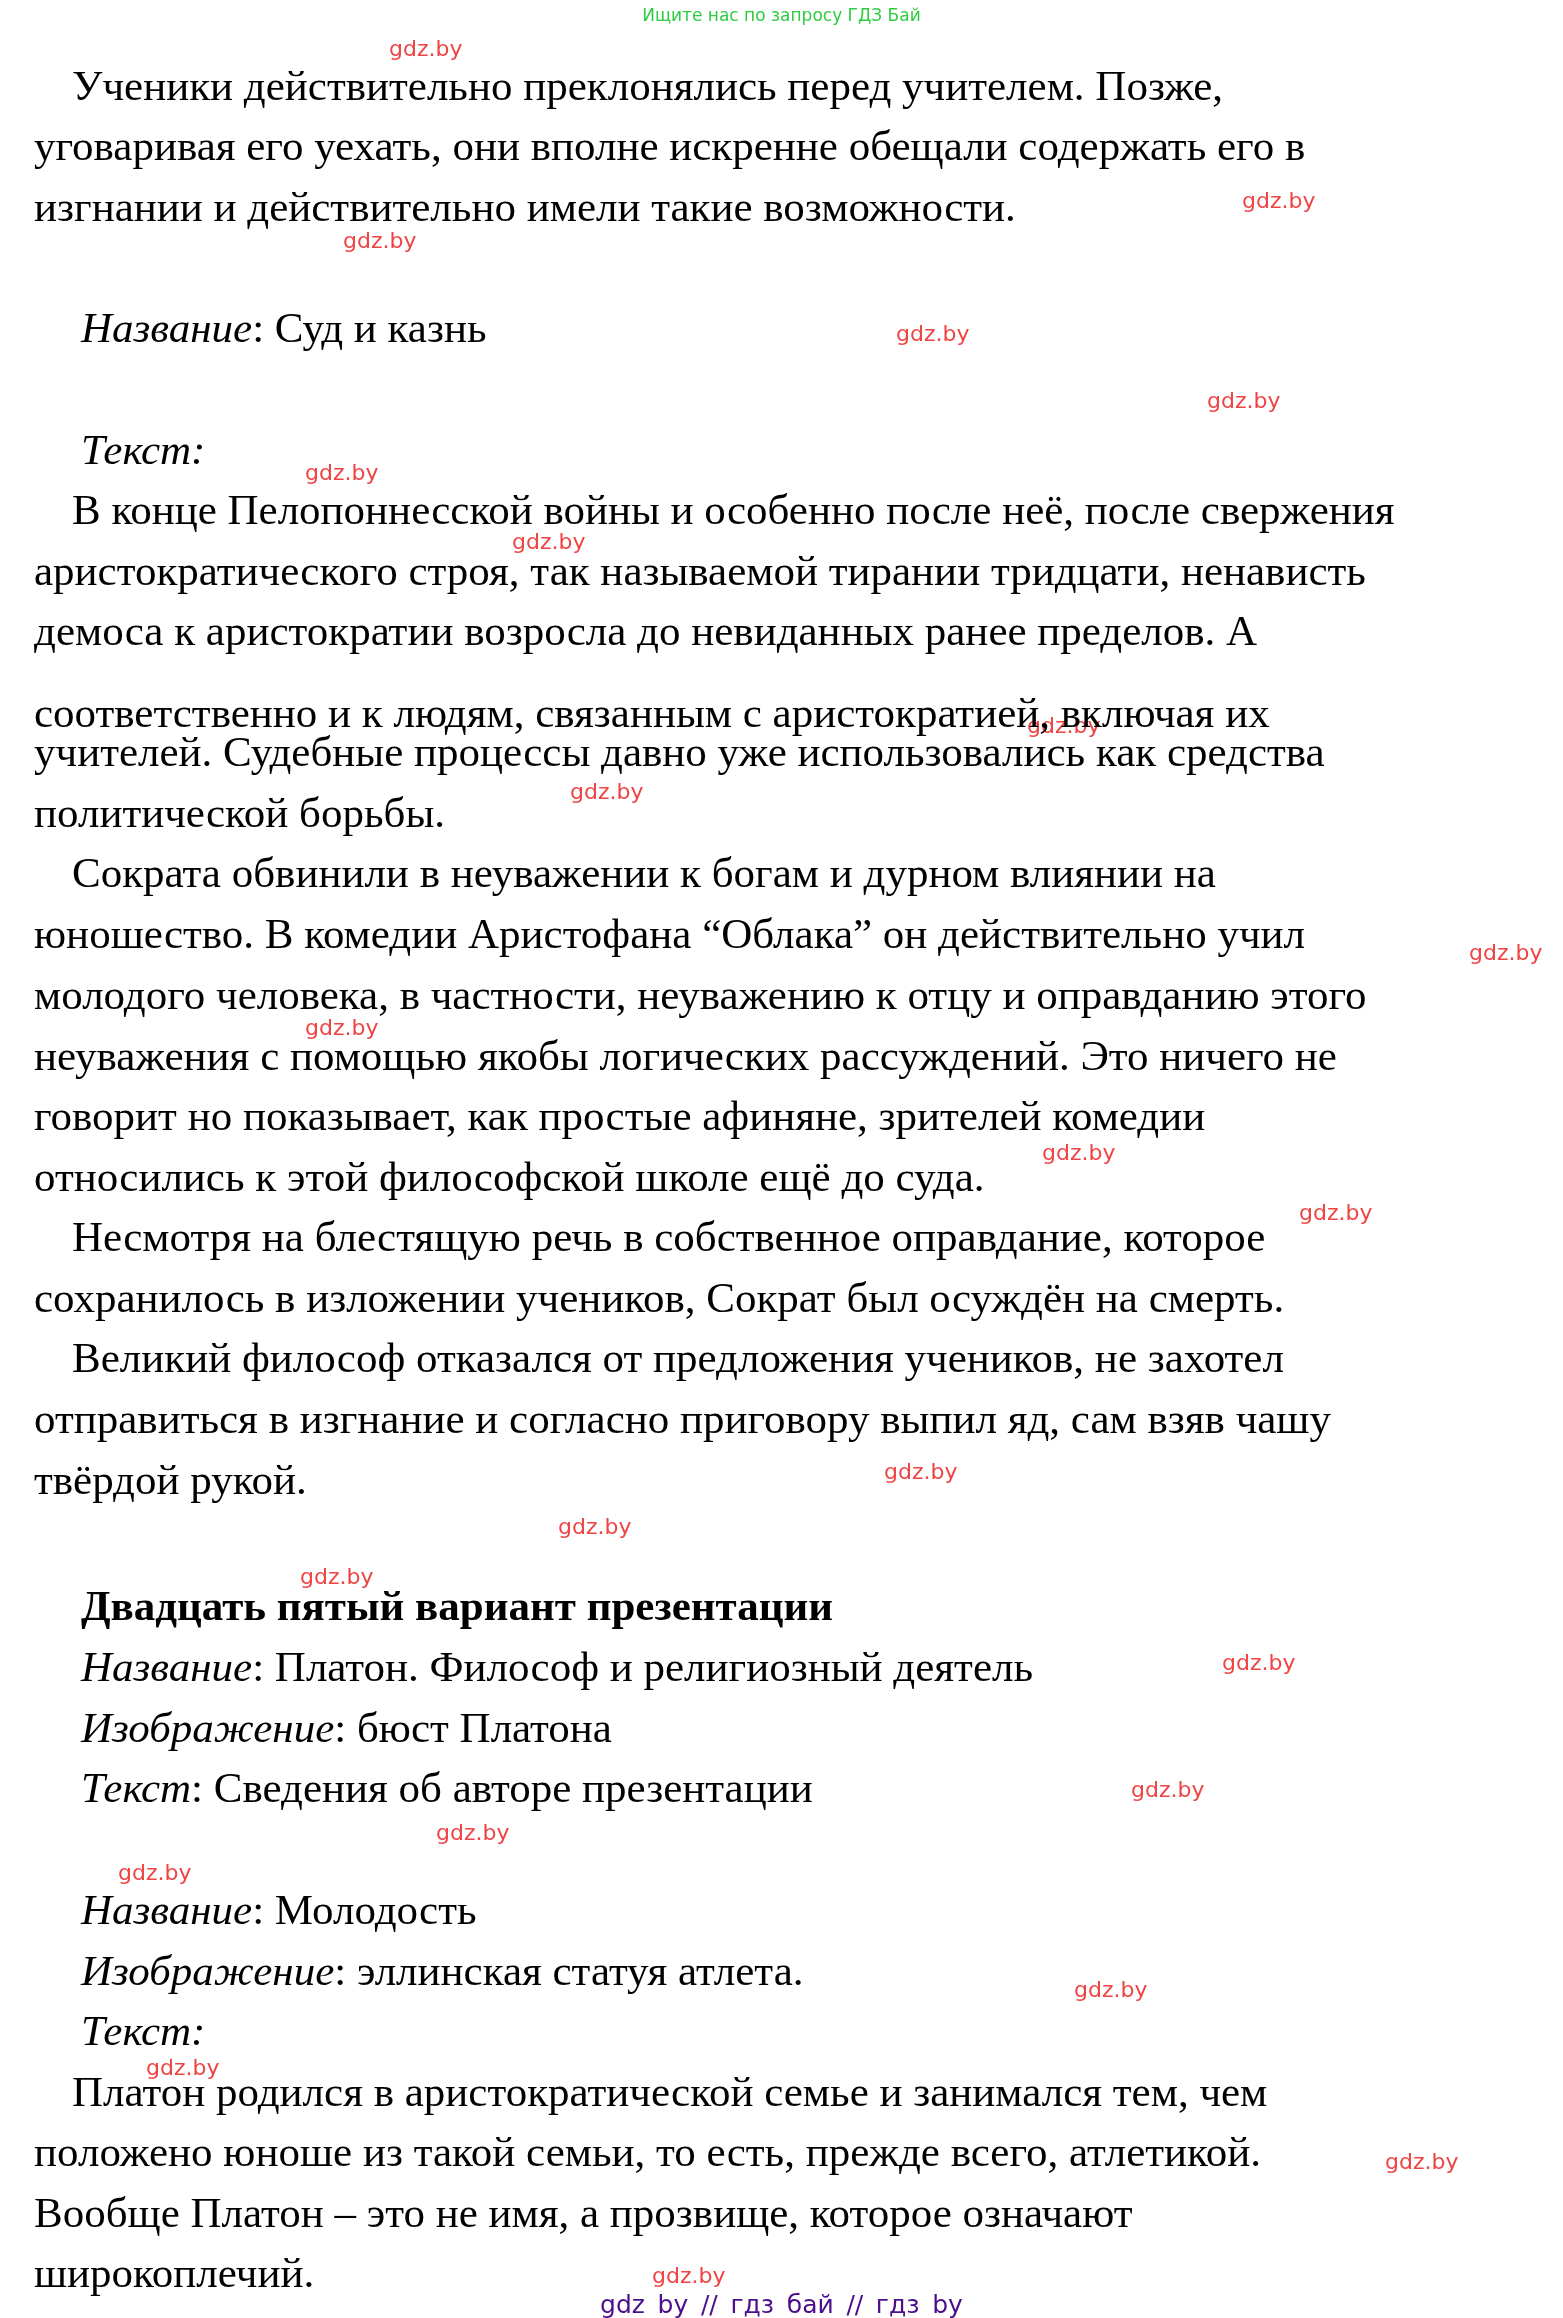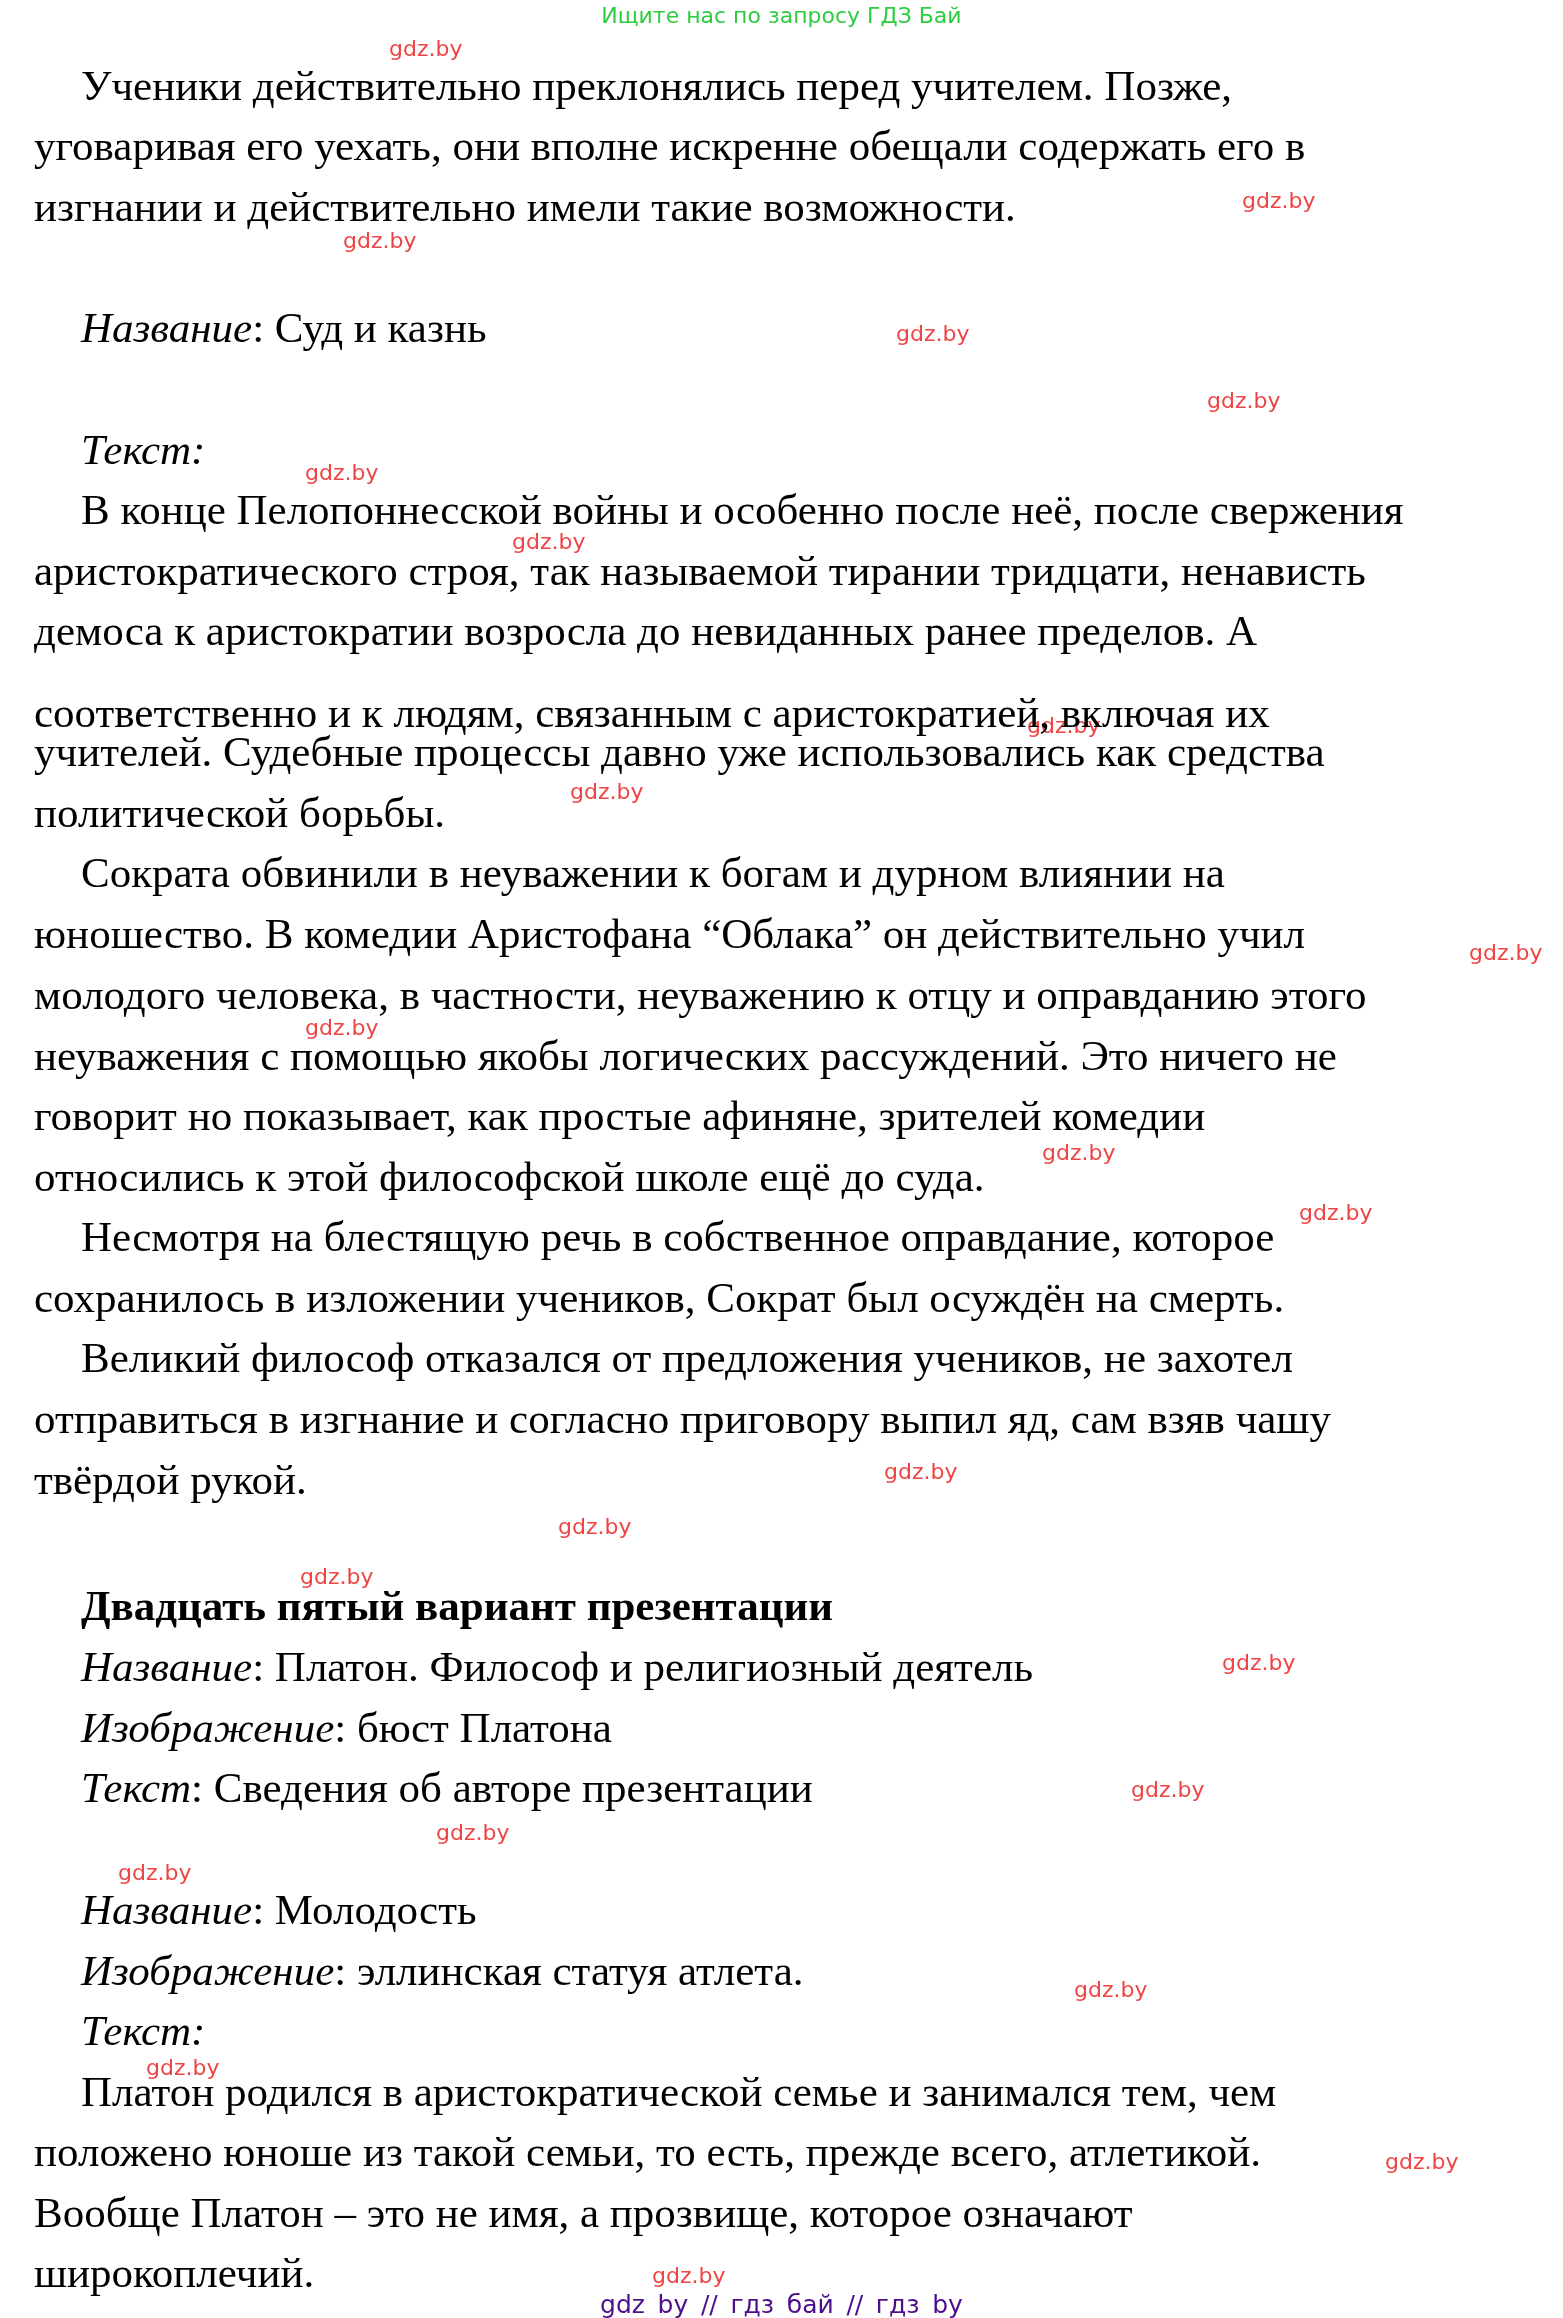--- a/index.html
+++ b/index.html
@@ -1,28 +1,28 @@
 <!DOCTYPE html>
 <html style="font-size:12.5px"><head>
   <meta charset="utf-8">
   <style>
     html, body { margin: 0; padding: 0; background: #ffffff; }
     body { width: 1563px; height: 2319px; position: relative; overflow: hidden; }
     .page { position: absolute; left: 0; top: 0; width: 1563px; height: 2319px; background: #fff; }
     .topbar {
       position: absolute; left: 0; top: 0; width: 1563px; height: 31px;
-      text-align: center; font-family: "DejaVu Sans", sans-serif; font-size: 22px;
+      text-align: center; font-family: "DejaVu Sans", sans-serif; font-size: 17px;
       color: #2ecc40; line-height: 31px;
     }
     .line {
       position: absolute; left: 34px; white-space: nowrap;
       font-family: "Liberation Serif", serif; font-size: 43px; color: #000;
       line-height: 50px;
     }
-    .line.indent { left: 81px; text-align: right; }
+    .line.indent { left: 72px; text-align: right; }
     .line.meta { left: 81px; }
     .label { font-style: italic; }
     .heading { font-weight: bold; }
     .wm {
       position: absolute; font-family: "DejaVu Sans", sans-serif; font-size: 22px;
       color: #ef4444; white-space: nowrap; line-height: 25px;
     }
     .footer {
       position: absolute; left: 0; top: 2291px; width: 1563px; text-align: center;
       font-family: "DejaVu Sans", sans-serif; font-size: 25px; color: #4b0f8c;

